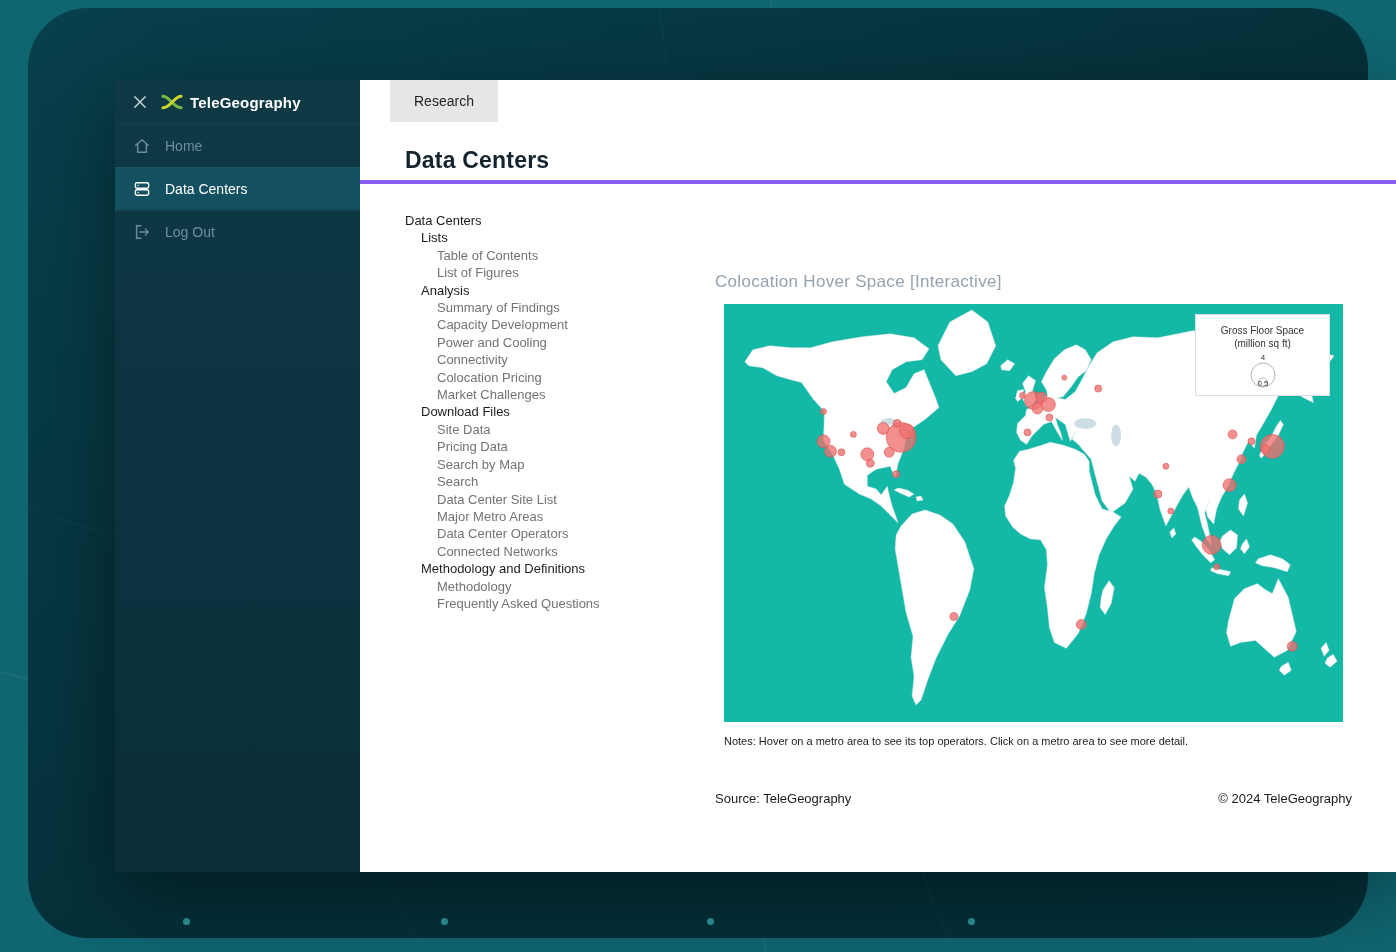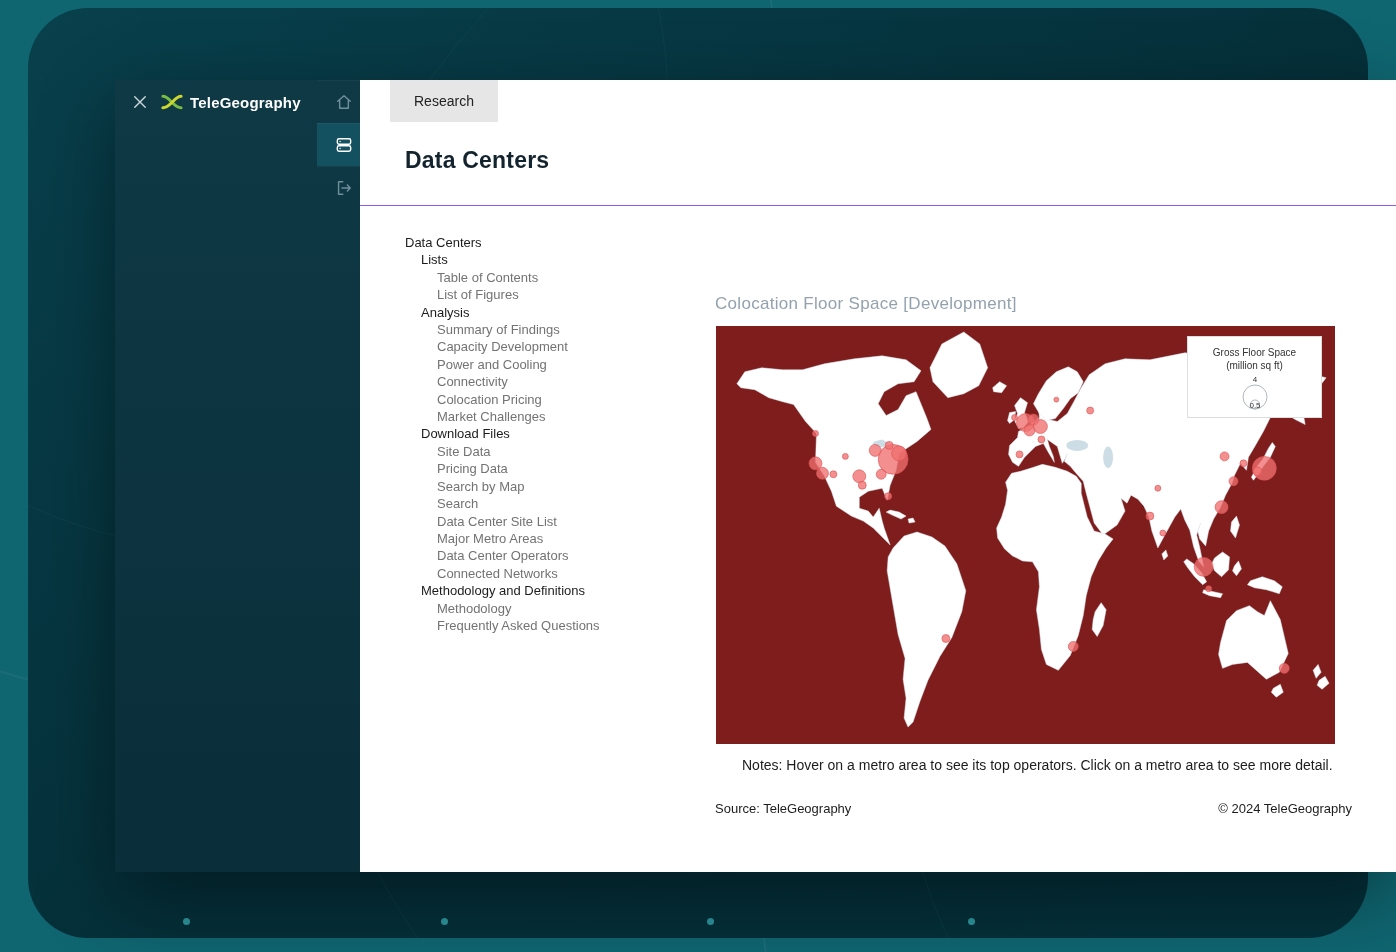--- a/index.html
+++ b/index.html
@@ -8,53 +8,53 @@
   .outer-arc{position:absolute;border:2px solid rgba(255,255,255,.05);border-radius:50%}
   .oa1{width:1200px;height:1200px;left:-420px;top:-500px}
   .oa2{width:1100px;height:1100px;left:760px;top:330px}
   .frame{position:absolute;left:28px;top:8px;right:28px;bottom:14px;background:linear-gradient(145deg,#08404c 0%,#052f39 55%,#04303a 100%);border-radius:60px;overflow:hidden}
   .deco{position:absolute;border:1.5px solid rgba(120,200,210,.06);border-radius:50%}
   .d1{width:900px;height:900px;left:-260px;top:-360px}
   .d2{width:1500px;height:1500px;left:260px;top:-240px}
   .d3{width:760px;height:760px;left:880px;top:380px}
   .dot{position:absolute;bottom:13px;width:7px;height:7px;border-radius:50%;background:#2c949c}
   .window{position:absolute;left:115px;top:80px;width:1281px;height:792px;display:flex;box-shadow:0 24px 70px rgba(0,0,0,.4)}
-  .sidebar{width:245px;flex-shrink:0;background:linear-gradient(180deg,#0e3945 0%,#0a2e3a 100%);color:#6f8f9b;display:flex;flex-direction:row}
+  .sidebar{width:245px;flex-shrink:0;background:linear-gradient(180deg,#0e3945 0%,#0a2e3a 100%);color:#6f8f9b;display:flex;flex-direction:column}
   .sidebar-top{height:44px;display:flex;align-items:center;padding:0 16px;gap:12px}
   .close-btn{width:18px;height:18px;color:#c9d4d9;cursor:pointer;display:inline-flex}
   .close-btn svg{width:18px;height:18px}
   .logo{display:flex;align-items:center;gap:7px}
   .logo-mark{display:inline-flex;width:22px;height:18px}
   .logo-text{color:#fff;font-weight:bold;font-size:15px;letter-spacing:.2px}
   .nav-item{height:43px;display:flex;align-items:center;gap:13px;padding:0 17px;font-size:14px;font-weight:normal;cursor:pointer;border-top:1px solid rgba(255,255,255,.045)}
   .nav-item.active{background:#135160;color:#fff}
   .nav-icon{width:20px;height:20px;display:inline-flex}
   .nav-icon svg{width:20px;height:20px}
   .content{flex:1;min-width:0;background:#fff;display:flex;flex-direction:column}
-  .content-header{height:126px;border-bottom:1px solid #8b5cf6}
+  .content-header{height:104px;border-bottom:4px solid #8b5cf6}
   .tabstrip{height:42px;padding-left:30px;display:flex}
   .tab{background:#e6e6e6;padding:0 24px;font-size:14px;color:#222;display:flex;align-items:center;cursor:pointer}
   .page-title{font-size:23px;font-weight:bold;color:#14242e;padding:25px 0 0 45px;letter-spacing:.2px}
   .body{flex:1;display:flex}
   .toc{width:355px;flex-shrink:0;padding:28px 0 0 45px;font-size:13px;color:#1c1c1c;line-height:17.4px}
   .toc-group{padding-left:16px}
   .toc-link{padding-left:32px;color:#737373;cursor:pointer}
   .chart-col{flex:1;padding-top:88px}
   .chart-title{font-size:17px;font-weight:300;color:#93a2ae;margin-bottom:12px;letter-spacing:.3px}
-  .map{position:relative;width:619px;height:418px;background:#7f1d1d;margin-left:1px}
+  .map{position:relative;width:619px;height:418px;background:#14b8a6;margin-left:9px}
   .map svg.world{width:100%;height:100%;display:block}
   .land path{fill:#ffffff;stroke:#dde7ec;stroke-width:.5}
   .lake{fill:#ccdde6;stroke:none}
   .bubble{fill:rgba(240,112,112,.78);stroke:rgba(219,84,84,.9);stroke-width:.7;cursor:pointer}
   .legend{position:absolute;top:10px;right:13px;width:135px;background:#fff;border:1px solid #d9dfe3;padding:9px 6px 4px;text-align:center;font-size:10px;color:#333;line-height:1.3}
   .legend svg{display:block;margin:1px auto 0}
   .legend-circle{fill:none;stroke:#9aa6ad;stroke-width:.8}
   .legend-num{font-size:8px;fill:#333;text-anchor:middle}
-  .notes{margin:13px 0 0 27px;font-size:14px;color:#1c1c1c}
-  .chart-footer{margin:28px 44px 0 0;display:flex;justify-content:space-between;font-size:13px;color:#1c1c1c}
+  .notes{margin:13px 0 0 9px;font-size:11px;color:#1c1c1c}
+  .chart-footer{margin:44px 44px 0 0;display:flex;justify-content:space-between;font-size:13px;color:#1c1c1c}
 </style>
 </head>
 <body>
 
 <div class="outer-arc oa1"></div>
 <div class="outer-arc oa2"></div>
 
 <div class="frame">
   <div class="deco d1"></div>
   <div class="deco d2"></div>
@@ -143,21 +143,21 @@
           <div class="toc-link">Data Center Site List</div>
           <div class="toc-link">Major Metro Areas</div>
           <div class="toc-link">Data Center Operators</div>
           <div class="toc-link">Connected Networks</div>
           <div class="toc-group">Methodology and Definitions</div>
           <div class="toc-link">Methodology</div>
           <div class="toc-link">Frequently Asked Questions</div>
         </div>
 
       <div class="chart-col">
-        <div class="chart-title">Colocation Floor Space [Development]</div>
+        <div class="chart-title">Colocation Hover Space [Interactive]</div>
 
         <div class="map">
           <svg class="world" viewBox="0 0 620 420">
             <g class="land">
               <path d="M20,58 L28,46 45,42 66,44 86,44 108,38 138,33 166,30 190,34 205,45 198,56 182,58 168,66 162,78 170,90 182,84 190,70 200,66 211,93 215,104 201,116 183,128 180,145 174,160 171,175 166,163 152,166 143,172 143,183 152,186 157,192 163,183 166,196 168,203 174,220 168,214 157,203 147,196 135,191 120,181 115,166 108,151 99,137 100,108 89,96 77,79 66,76 52,72 38,64 24,62 Z"></path>
               <path d="M232,72 L217,56 214,42 226,18 248,6 264,18 272,42 263,60 248,68 Z"></path>
               <path d="M177,223 L188,211 201,207 216,212 229,221 241,239 250,266 246,287 236,313 224,332 212,356 204,377 197,398 192,403 188,394 190,374 187,355 189,334 182,310 177,281 171,246 172,232 Z"></path>
               <path d="M294,120 L302,112 303,106 312,101 318,97 324,92 323,83 329,85 333,94 342,96 352,88 358,77 366,62 374,49 390,38 410,33 435,34 470,27 505,30 545,36 580,44 612,52 600,68 588,82 591,99 581,94 568,86 556,92 549,106 541,120 534,132 532,145 526,138 520,150 518,157 511,170 506,182 499,194 494,206 491,221 485,214 483,206 486,198 482,210 485,222 489,242 484,236 479,222 475,205 470,195 466,184 460,192 450,210 443,223 437,206 434,192 429,181 423,174 416,170 412,178 406,173 410,186 402,200 388,210 379,198 371,168 368,156 360,147 355,141 349,136 352,128 350,133 347,138 344,128 342,121 332,114 334,121 338,131 339,137 333,127 328,118 320,121 315,126 309,132 303,141 297,137 293,129 Z"></path>
               <path d="M318,78 L323,68 331,55 341,46 353,41 362,46 368,56 363,67 355,73 348,83 340,93 331,95 324,88 Z"></path>
               <path d="M303,103 L299,95 302,88 299,80 305,72 312,77 309,87 313,96 308,102 Z"></path>

